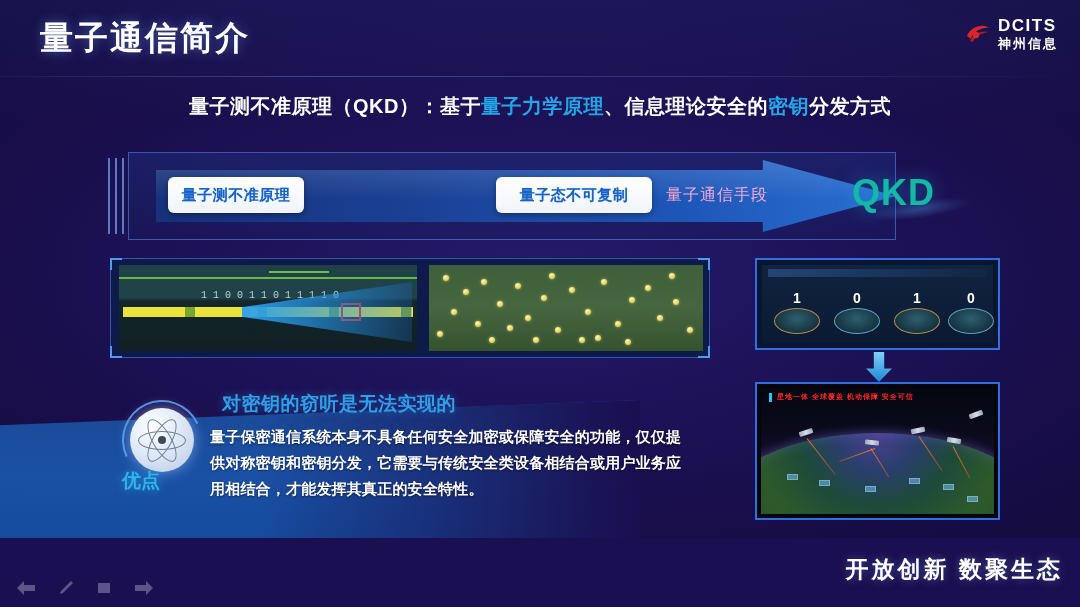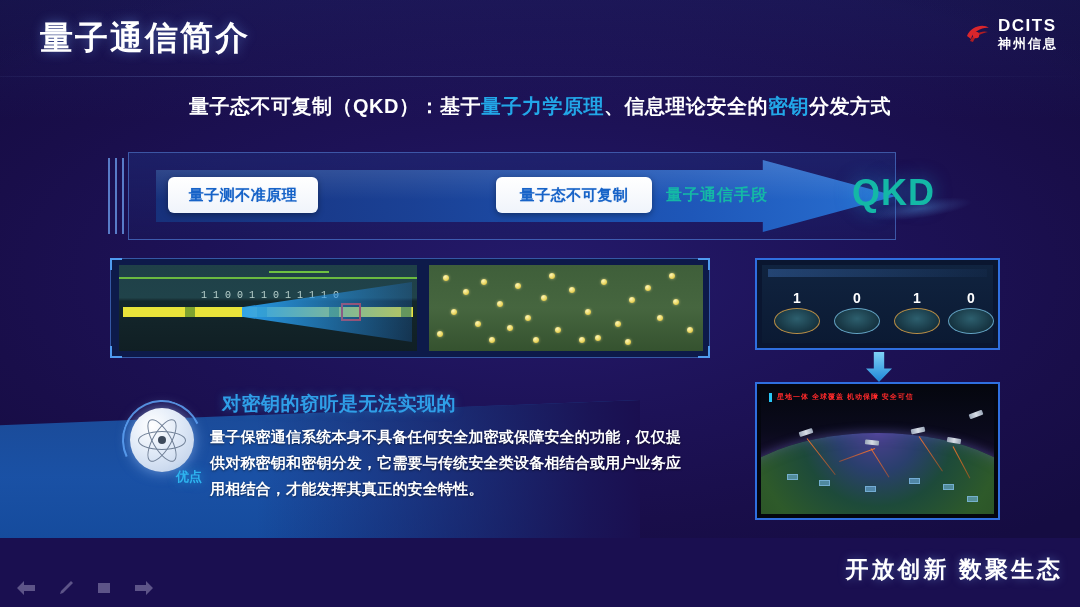--- a/index.html
+++ b/index.html
@@ -98,28 +98,28 @@
 
   .pill {
     position:absolute; top:25px; height:36px;
     background:linear-gradient(180deg,#ffffff,#f0f4fb);
     border-radius:6px;
     display:flex; align-items:center; justify-content:center;
     color:#1763c8; font-size:15px; font-weight:bold; letter-spacing:.5px;
     box-shadow:0 2px 6px rgba(0,0,0,.35);
     text-shadow:0 0 1px rgba(23,99,200,.4);
   }
-  .pill.p1 { left:62px;  width:150px;border-radius:6px; }
+  .pill.p1 { left:62px;  width:136px;border-radius:6px; }
   .pill.p2 { left:232px; width:138px; }
   .pill.p3 { left:390px; width:156px; }
 
   .band-label {
     position:absolute; left:560px; top:25px; height:36px;
     display:flex; align-items:center;
-    color:#14b8a6; font-size:16px; font-weight:bold; letter-spacing:1px;
+    color:#f9a8d4; font-size:16px; font-weight:normal; letter-spacing:1px;
   }
 
   .qkd {
     position:absolute; left:852px; top:172px;
     font-size:36px; font-weight:bold; color:#14b8a6;
     letter-spacing:1px;
     text-shadow:0 0 18px rgba(36,150,221,.55);
   }
   .qkd-swoosh {
     position:absolute; left:845px; top:196px; width:150px; height:26px;
@@ -266,22 +266,22 @@
     margin-left:-24px; margin-top:-9.5px;
     border:1.6px solid #6f7f96; border-radius:50%;
   }
   .orbit.o2 { transform:rotate(60deg); }
   .orbit.o3 { transform:rotate(-60deg); }
   .nucleus {
     position:absolute; left:50%; top:50%; width:8px; height:8px;
     margin:-4px 0 0 -4px; border-radius:50%; background:#3d4a5c;
   }
   .adv-label {
-    position:absolute; left:122px; top:468px; width:80px; text-align:right;
-    color:#2eb4ef; font-size:13px; font-weight:bold;
+    position:absolute; left:122px; top:468px; width:80px; text-align:left;
+    color:#2eb4ef; font-size:19px; font-weight:bold;
     text-shadow:0 0 10px rgba(46,180,239,.6);
   }
 
   .adv-head {
     position:absolute; left:222px; top:391px;
     color:#2f9fe8; font-size:19px; font-weight:bold; letter-spacing:.5px;
     text-shadow:0 0 10px rgba(47,159,232,.45);
   }
   .adv-body {
     position:absolute; left:210px; top:424px; width:482px;
@@ -328,21 +328,21 @@
       </svg>
     </div>
     <div class="logo-text">
       <span class="logo-en">DCITS</span>
       <span class="logo-cn">神州信息</span>
     </div>
   </div>
 </div>
 
 <div class="subtitle">
-  <span>量子态不可复制（QKD）：基于</span><span class="hl">量子力学原理</span><span>、信息理论安全的</span><span class="hl">密钥</span><span>分发方式</span>
+  <span>量子测不准原理（QKD）：基于</span><span class="hl">量子力学原理</span><span>、信息理论安全的</span><span class="hl">密钥</span><span>分发方式</span>
 </div>
 
 <div class="band">
   <div class="band-box"></div>
   <div class="band-tick t1"></div>
   <div class="band-tick t2"></div>
   <div class="band-tick t3"></div>
   <div class="arrow-shape"></div>
   <div class="arrow-hi"></div>
 

